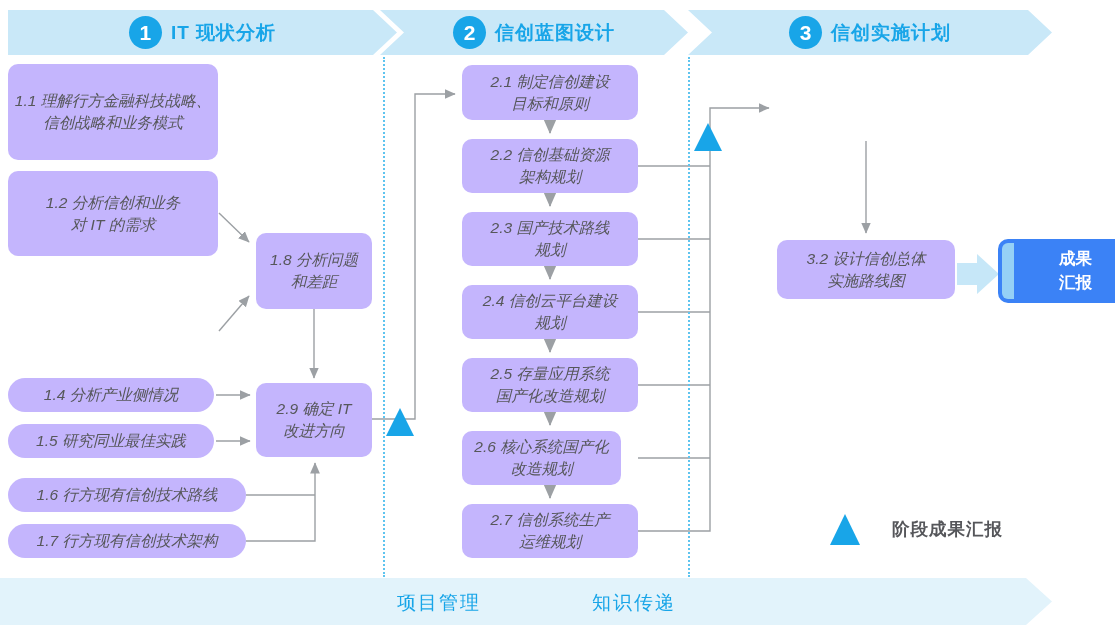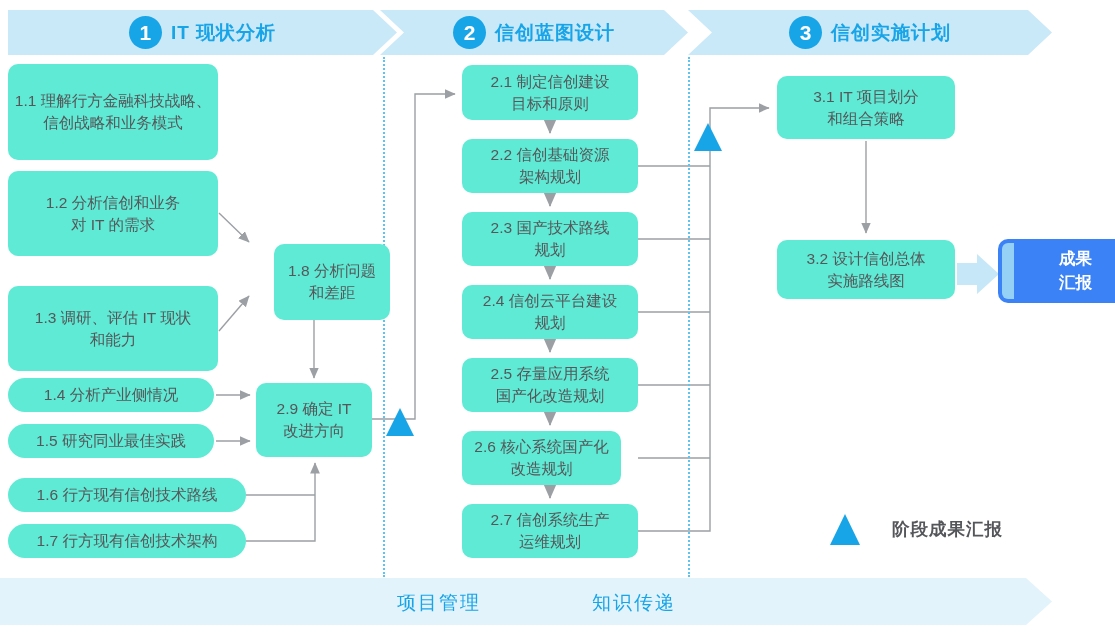--- a/index.html
+++ b/index.html
@@ -9,23 +9,23 @@
   
   .band{position:absolute;top:10px;height:45px;background:#c9e8f8;
         display:flex;align-items:center;justify-content:center;gap:9px;}
   .band.notch{clip-path:polygon(0 0,calc(100% - 24px) 0,100% 50%,calc(100% - 24px) 100%,0 100%,24px 50%);}
   .band.flat{clip-path:polygon(0 0,calc(100% - 24px) 0,100% 50%,calc(100% - 24px) 100%,0 100%);}
   .num-badge{width:33px;height:33px;border-radius:50%;background:#18a5e8;color:#fff;
              font-weight:bold;font-size:21px;display:flex;align-items:center;justify-content:center;flex:0 0 auto;}
   .band-title{color:#18a5e8;font-weight:bold;font-size:19px;letter-spacing:1px;}
 
   
-  .gbox{position:absolute;background:#5eead4;border-radius:10px;color:#56575a;
+  .gbox{position:absolute;background:#c4b5fd;border-radius:10px;color:#56575a;
         font-size:15.5px;line-height:1.4;text-align:center;white-space:pre-line;
-        display:flex;align-items:center;justify-content:center;padding:2px 0;box-sizing:border-box;}
+        display:flex;align-items:center;justify-content:center;padding:2px 0;box-sizing:border-box;font-style:italic;}
   .pill{border-radius:17px;}
 
   
   .divider{position:absolute;top:57px;height:520px;width:0;border-left:2px dotted #5ec4ef;}
 
   
   .result-box{position:absolute;left:998px;top:239px;width:99px;height:64px;border-radius:10px;
               background:#3b82f6;color:#ffffff;font-weight:bold;font-size:16.5px;line-height:1.45;
               display:flex;align-items:center;justify-content:center;text-align:center;white-space:pre-line;padding-left:28px;}
   .result-box::before{content:"";position:absolute;left:4px;top:4px;bottom:4px;width:12px;
@@ -104,48 +104,44 @@
   </div>
   <div class="band notch" style="left:688px;width:364px;">
     <span class="num-badge">3</span>
     <span class="band-title">信创实施计划</span>
   </div>
 
   <div class="gbox" style="left:8px;top:64px;width:210px;height:96px;">1.1 理解行方金融科技战略、
 信创战略和业务模式</div>
   <div class="gbox" style="left:8px;top:171px;width:210px;height:85px;">1.2 分析信创和业务
 对 IT 的需求</div>
-  <div class="gbox" style="left:8px;top:286px;width:210px;height:85px;">1.3 调研、评估 IT 现状
-和能力</div>
   <div class="gbox pill" style="left:8px;top:378px;width:206px;height:34px;">1.4 分析产业侧情况</div>
   <div class="gbox pill" style="left:8px;top:424px;width:206px;height:34px;">1.5 研究同业最佳实践</div>
   <div class="gbox pill" style="left:8px;top:478px;width:238px;height:34px;">1.6 行方现有信创技术路线</div>
   <div class="gbox pill" style="left:8px;top:524px;width:238px;height:34px;">1.7 行方现有信创技术架构</div>
-  <div class="gbox" style="left:256px;top:244px;width:116px;height:76px;margin-left:18px;">1.8 分析问题
+  <div class="gbox" style="left:256px;top:233px;width:116px;height:76px;">1.8 分析问题
 和差距</div>
   <div class="gbox" style="left:256px;top:383px;width:116px;height:74px;">2.9 确定 IT
 改进方向</div>
 
   <div class="gbox" style="left:462px;top:65px;width:176px;height:55px;">2.1 制定信创建设
 目标和原则</div>
   <div class="gbox" style="left:462px;top:139px;width:176px;height:54px;">2.2 信创基础资源
 架构规划</div>
   <div class="gbox" style="left:462px;top:212px;width:176px;height:54px;">2.3 国产技术路线
 规划</div>
   <div class="gbox" style="left:462px;top:285px;width:176px;height:54px;">2.4 信创云平台建设
 规划</div>
   <div class="gbox" style="left:462px;top:358px;width:176px;height:54px;">2.5 存量应用系统
 国产化改造规划</div>
   <div class="gbox" style="left:462px;top:431px;width:159px;height:54px;">2.6 核心系统国产化
 改造规划</div>
   <div class="gbox" style="left:462px;top:504px;width:176px;height:54px;">2.7 信创系统生产
 运维规划</div>
 
-  <div class="gbox" style="left:777px;top:76px;width:178px;height:63px;">3.1 IT 项目划分
-和组合策略</div>
   <div class="gbox" style="left:777px;top:240px;width:178px;height:59px;">3.2 设计信创总体
 实施路线图</div>
 
   <div class="result-box">
     <span>成果
 汇报</span>
   </div>
 
   <div class="legend-label">阶段成果汇报</div>
 

